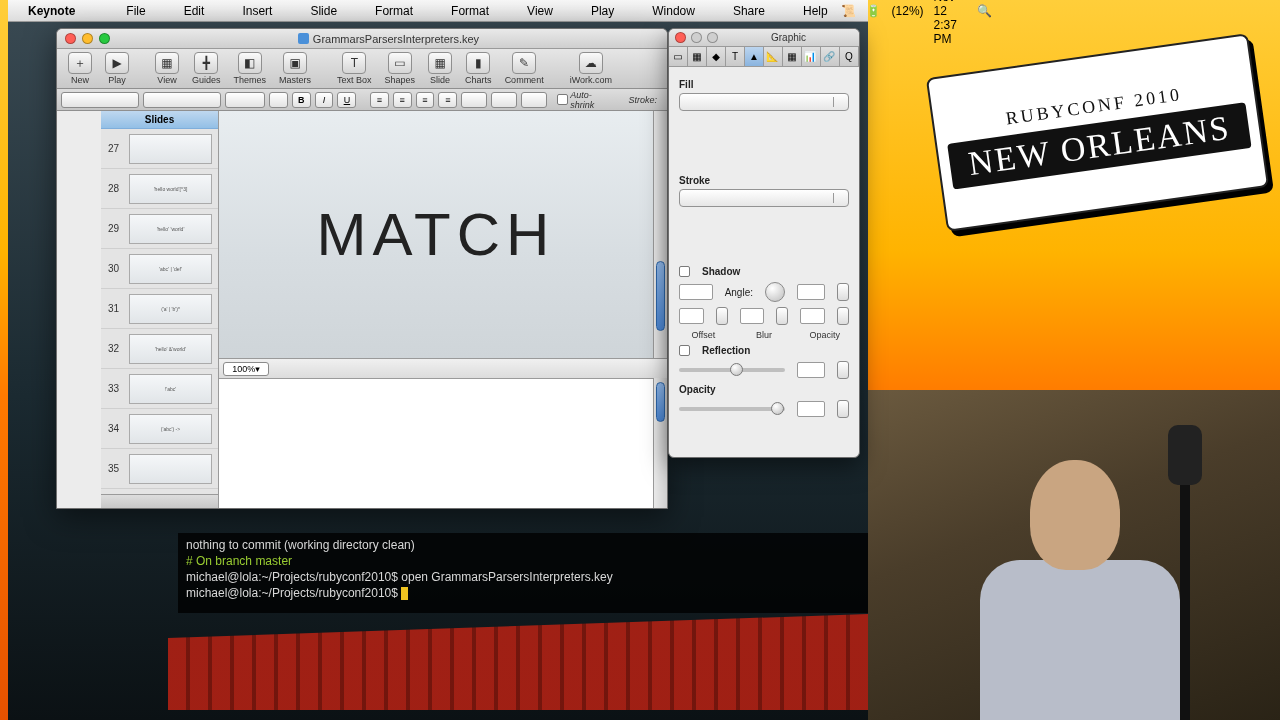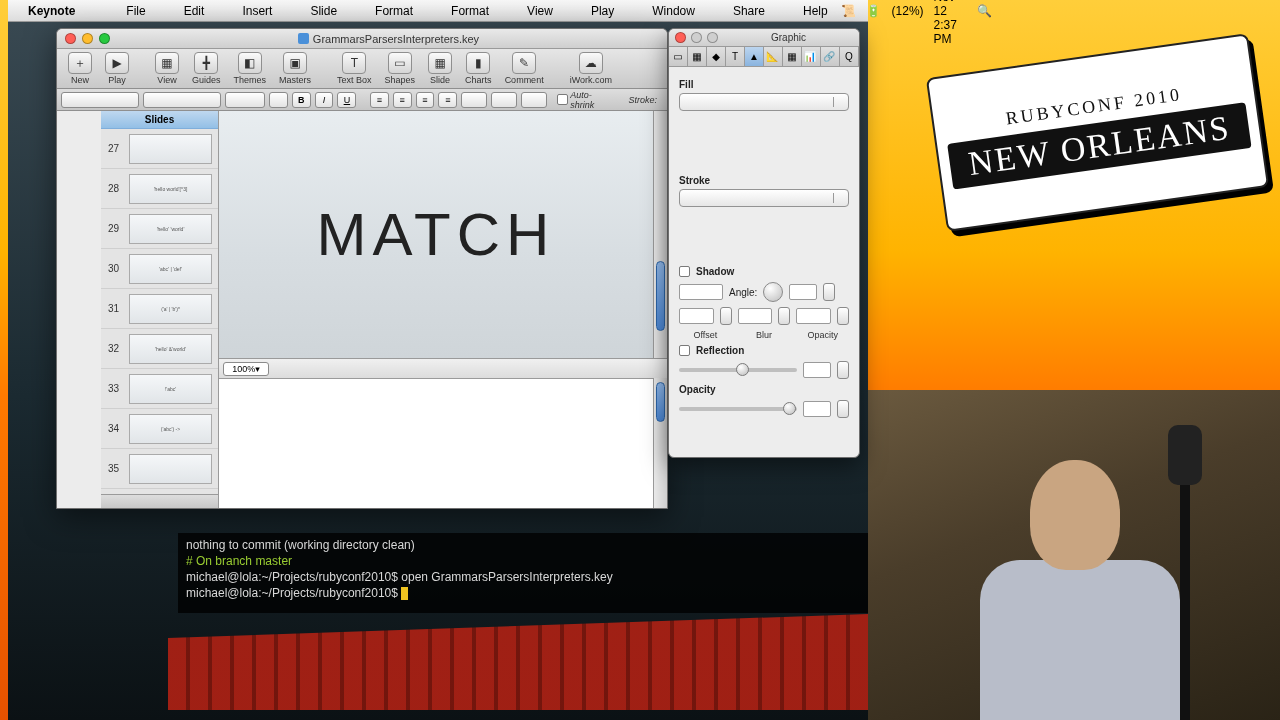--- a/index.html
+++ b/index.html
@@ -91,21 +91,21 @@
   display:flex;align-items:center;}
 #insp-title .tl{display:flex;gap:5px;margin-left:6px;}
 #insp-title .name{flex:1;text-align:center;font-size:10px;color:#333;}
 #insp-tabs{height:20px;background:linear-gradient(#e0e0e0,#c9c9c9);border-bottom:1px solid #9a9a9a;display:flex;}
 .itab{flex:1;border-right:1px solid #9a9a9a;display:flex;align-items:center;justify-content:center;font-size:10px;}
 .itab.sel{background:linear-gradient(#bcd5ef,#8ab4df);}
 #insp-body{padding:8px 10px;font-size:10px;color:#222;}
 .ilabel{font-weight:bold;margin:4px 0 3px;}
 .iwell{height:18px;background:linear-gradient(#fff,#e6e6e6);border:1px solid #939393;border-radius:4px;position:relative;}
 .iwell::after{content:"";position:absolute;right:4px;top:3px;width:10px;height:10px;border-left:1px solid #999;}
-.irow{display:flex;align-items:center;gap:6px;margin:5px 0;}
+.irow{display:flex;align-items:center;gap:12px;margin:5px 0;}
 .ichk{width:11px;height:11px;border:1px solid #7a7a7a;border-radius:2px;background:#fff;}
 .iknob{width:20px;height:20px;border-radius:50%;background:radial-gradient(circle at 35% 30%,#fff,#bcbcbc);border:1px solid #8a8a8a;}
 .istep{width:12px;height:18px;background:linear-gradient(#fff,#ddd);border:1px solid #8a8a8a;border-radius:3px;}
 .ifield{flex:1;height:16px;background:#fff;border:1px solid #9a9a9a;border-radius:2px;}
 .ismlabel{flex:1;text-align:center;font-size:9px;color:#333;}
 .islider{flex:1;height:4px;background:#bfbfbf;border-radius:2px;position:relative;}
 .islider .sk{position:absolute;top:-5px;width:13px;height:13px;border-radius:50%;background:radial-gradient(circle at 35% 30%,#fff,#bcbcbc);border:1px solid #7a7a7a;}
 
 
 #terminal { position:absolute; left:170px; top:533px; width:690px; height:80px;

